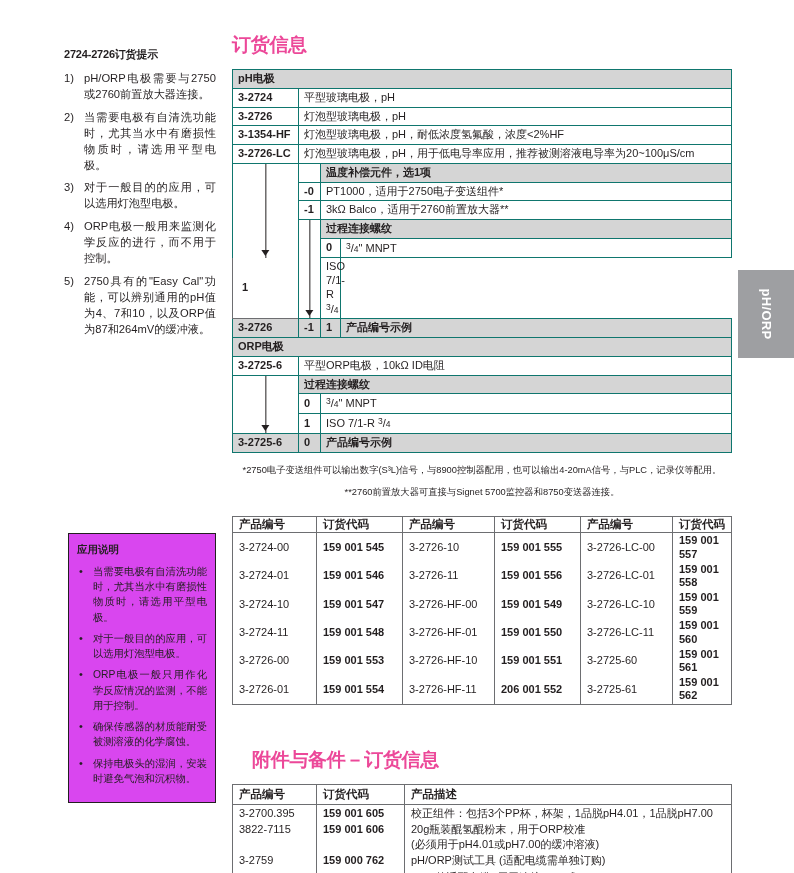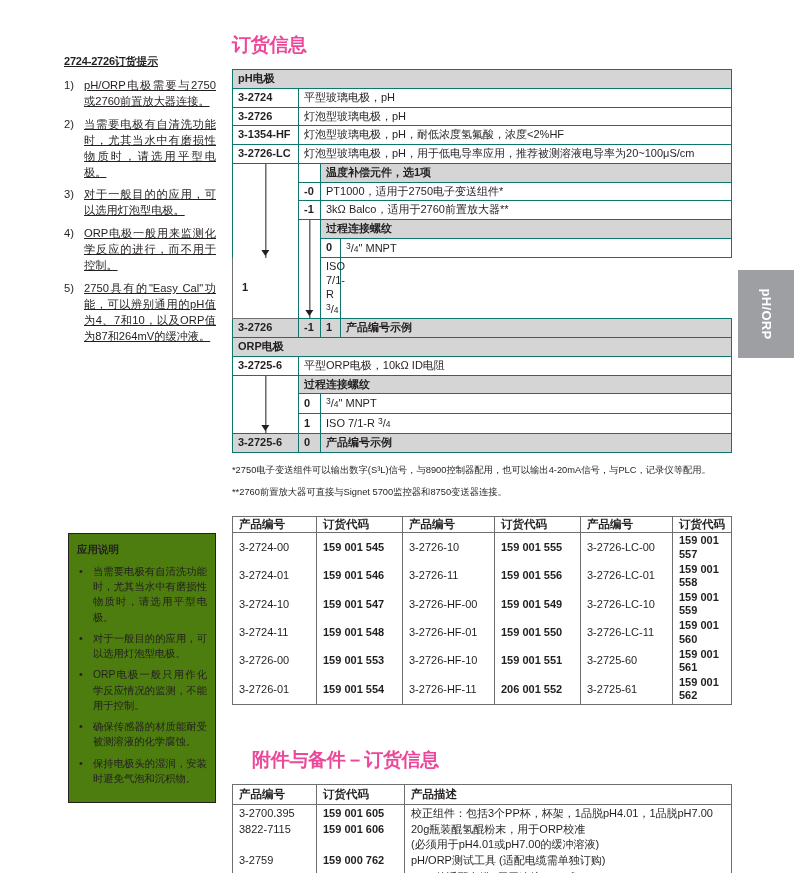--- a/index.html
+++ b/index.html
@@ -11,23 +11,22 @@
     width: 794px; height: 873px;
     position: relative;
     font-family: "Liberation Sans", "DejaVu Sans", sans-serif;
     color: #231f20;
     overflow: hidden;
   }
 
   
   .left-col {
     position: absolute;
-    left: 64px; top: 54px;
+    left: 64px; top: 47px;
     width: 152px;
-    text-decoration: underline;
   }
   .notes-title {
     font-size: 11px;
     font-weight: bold;
     color: #231f20;
     margin-bottom: 9px;
     letter-spacing: -0.2px;
   }
   ol.notes-list {
     list-style: none;
@@ -49,21 +48,21 @@
     font-size: 11.2px;
   }
 
   
   .appbox {
     position: absolute;
     left: 68px; top: 533px;
     width: 148px;
     border: 1.2px solid #231f20;
     padding: 9px 8px 10px 8px;
-    background: #4d7c0f;
+    background: #d946ef;
   }
   .appbox-title {
     font-size: 10.5px;
     font-weight: bold;
     margin-bottom: 7px;
   }
   ul.appbox-list { list-style: none; margin: 0; padding: 0; }
   ul.appbox-list > li {
     position: relative;
     padding-left: 16px;
@@ -150,20 +149,21 @@
   }
   sup.frac { font-size: 8.5px; vertical-align: 0.35em; }
   sub.frac { font-size: 8.5px; vertical-align: -0.05em; }
 
   
   .footnote {
     font-size: 9.3px;
     line-height: 1.45;
     margin-top: 11px;
     color: #231f20;
+    text-align: center;
   }
   .footnote.second { margin-top: 9px; }
 
   
   table.codes {
     width: 500px;
     border-collapse: collapse;
     font-size: 11px;
     margin-top: 16px;
     table-layout: fixed;

